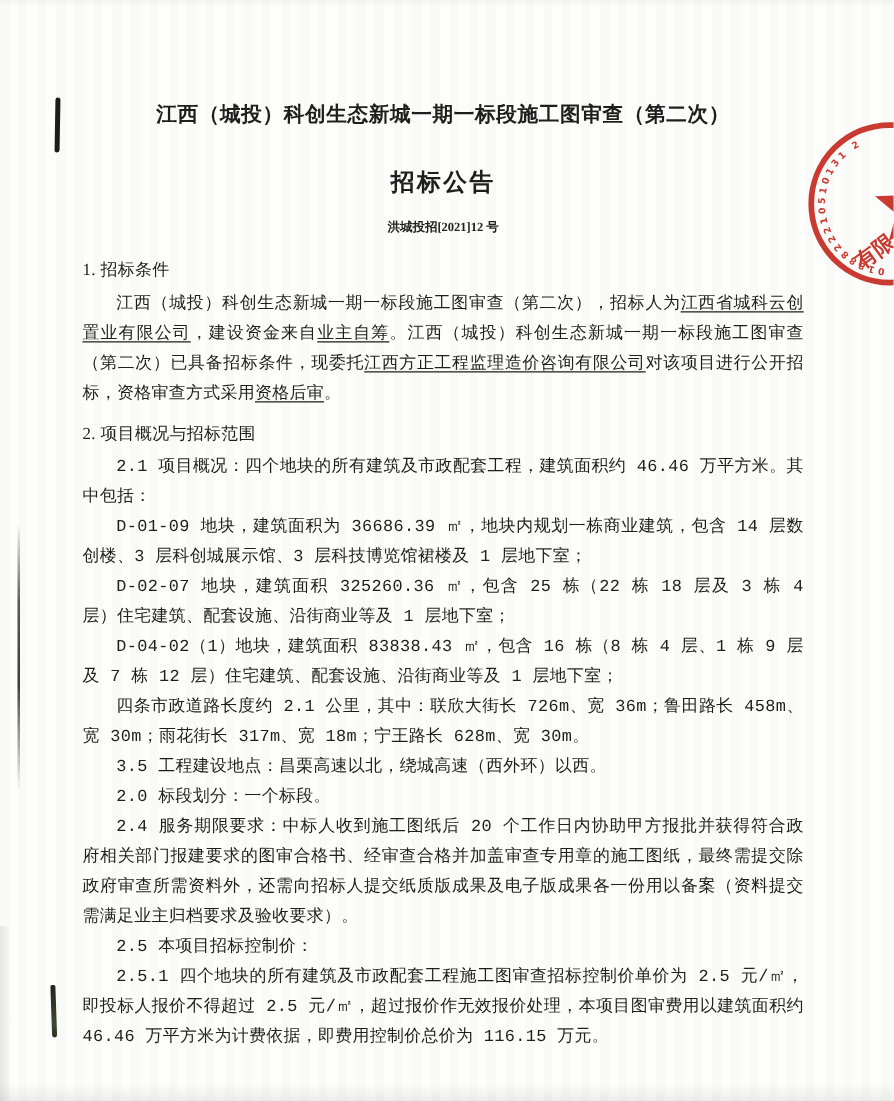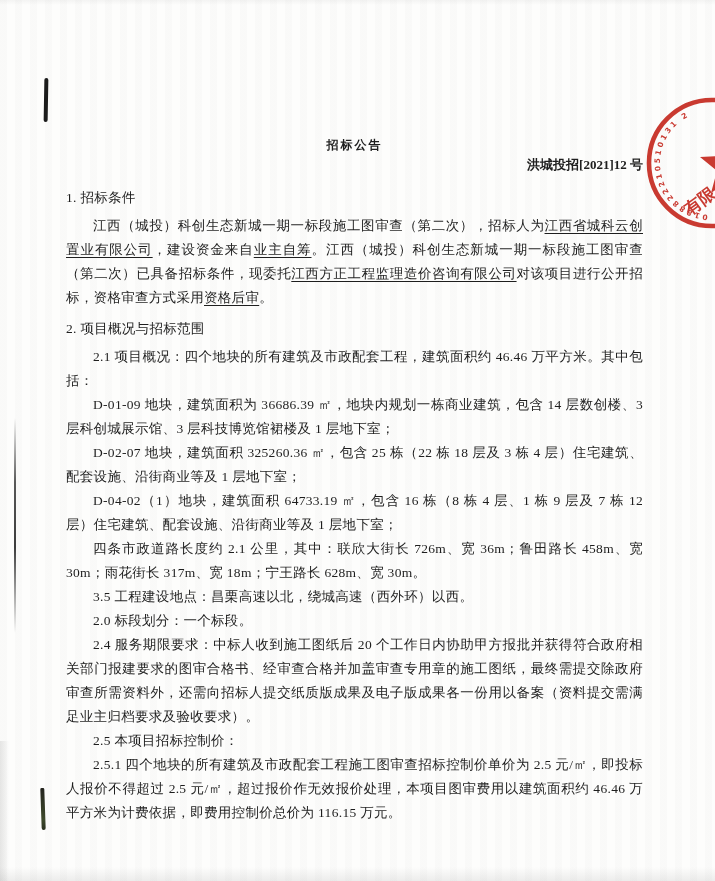--- a/index.html
+++ b/index.html
@@ -32,48 +32,49 @@
   .doc-title {
     text-align:center;
     font-size:16.5px;
     font-weight:bold;
     line-height:20px;
     letter-spacing:0.5px;
     white-space:nowrap;
   }
   .doc-subtitle {
     text-align:center;
-    font-size:12px;
+    font-size:19px;
     font-weight:bold;
     line-height:22px;
-    margin-top:52px;
+    margin-top:34px;
     letter-spacing:2px;
     font-family:Liberation Serif, serif;
   }
   .doc-number {
-    text-align:right;
-    font-size:13px;
+    text-align:center;
+    font-size:10px;
     font-weight:bold;
     line-height:17px;
+    margin-top:16px;
   }
 
   .document-body { margin-top:13px; }
   .document-body p {
     margin:0;
     font-size:13.5px;
     line-height:24px;
     text-align:justify;
     letter-spacing:0.3px;
   }
   p.sec-heading {
     font-weight:normal;
     margin-top:7px !important;
     margin-bottom:4px !important;
   }
-  p.body-para { text-indent:2em; }
+  p.body-para { text-indent:2em;font-family:Liberation Mono, monospace; }
   .u { text-decoration:underline; text-underline-offset:3px; }
 
   
   .mark-top-left {
     position:absolute; left:44px; top:78px;
     width:3.5px; height:44px;
     background:#1c1c1c;
     border-radius:2px;
     transform:rotate(1deg);
   }
@@ -111,30 +112,31 @@
     left:632px; top:83px;
     opacity:0.92;
   }
 </style>
 </head>
 <body>
 
 <div class="page">
 
   <div class="content">
+    <div class="doc-title">江西（城投）科创生态新城一期一标段施工图审查（第二次）</div>
     <div class="doc-subtitle">招标公告</div>
     <div class="doc-number">洪城投招[2021]12 号</div>
     <div class="document-body">
         <p class="sec-heading"><span>1. 招标条件</span></p>
         <p class="body-para"><span>江西（城投）科创生态新城一期一标段施工图审查（第二次），招标人为</span><span class="u">江西省城科云创置业有限公司</span><span>，建设资金来自</span><span class="u">业主自筹</span><span>。江西（城投）科创生态新城一期一标段施工图审查（第二次）已具备招标条件，现委托</span><span class="u">江西方正工程监理造价咨询有限公司</span><span>对该项目进行公开招标，资格审查方式采用</span><span class="u">资格后审</span><span>。</span></p>
         <p class="sec-heading"><span>2. 项目概况与招标范围</span></p>
         <p class="body-para"><span>2.1 项目概况：四个地块的所有建筑及市政配套工程，建筑面积约 46.46 万平方米。其中包括：</span></p>
         <p class="body-para"><span>D-01-09 地块，建筑面积为 36686.39 ㎡，地块内规划一栋商业建筑，包含 14 层数创楼、3 层科创城展示馆、3 层科技博览馆裙楼及 1 层地下室；</span></p>
         <p class="body-para"><span>D-02-07 地块，建筑面积 325260.36 ㎡，包含 25 栋（22 栋 18 层及 3 栋 4 层）住宅建筑、配套设施、沿街商业等及 1 层地下室；</span></p>
-        <p class="body-para"><span>D-04-02（1）地块，建筑面积 64733.19 ㎡，包含 16 栋（8 栋 4 层、1 栋 9 层及 7 栋 12 层）住宅建筑、配套设施、沿街商业等及 1 层地下室；</span></p>
+        <p class="body-para"><span>D-04-02（1）地块，建筑面积 83838.43 ㎡，包含 16 栋（8 栋 4 层、1 栋 9 层及 7 栋 12 层）住宅建筑、配套设施、沿街商业等及 1 层地下室；</span></p>
         <p class="body-para"><span>四条市政道路长度约 2.1 公里，其中：联欣大街长 726m、宽 36m；鲁田路长 458m、宽 30m；雨花街长 317m、宽 18m；宁王路长 628m、宽 30m。</span></p>
         <p class="body-para"><span>3.5 工程建设地点：昌栗高速以北，绕城高速（西外环）以西。</span></p>
         <p class="body-para"><span>2.0 标段划分：一个标段。</span></p>
         <p class="body-para"><span>2.4 服务期限要求：中标人收到施工图纸后 20 个工作日内协助甲方报批并获得符合政府相关部门报建要求的图审合格书、经审查合格并加盖审查专用章的施工图纸，最终需提交除政府审查所需资料外，还需向招标人提交纸质版成果及电子版成果各一份用以备案（资料提交需满足业主归档要求及验收要求）。</span></p>
         <p class="body-para"><span>2.5 本项目招标控制价：</span></p>
         <p class="body-para"><span>2.5.1 四个地块的所有建筑及市政配套工程施工图审查招标控制价单价为 2.5 元/㎡，即投标人报价不得超过 2.5 元/㎡，超过报价作无效报价处理，本项目图审费用以建筑面积约 46.46 万平方米为计费依据，即费用控制价总价为 116.15 万元。</span></p>
       </div>
   </div>
 
   <svg class="seal" width="160" height="160" viewBox="0 0 160 160">

